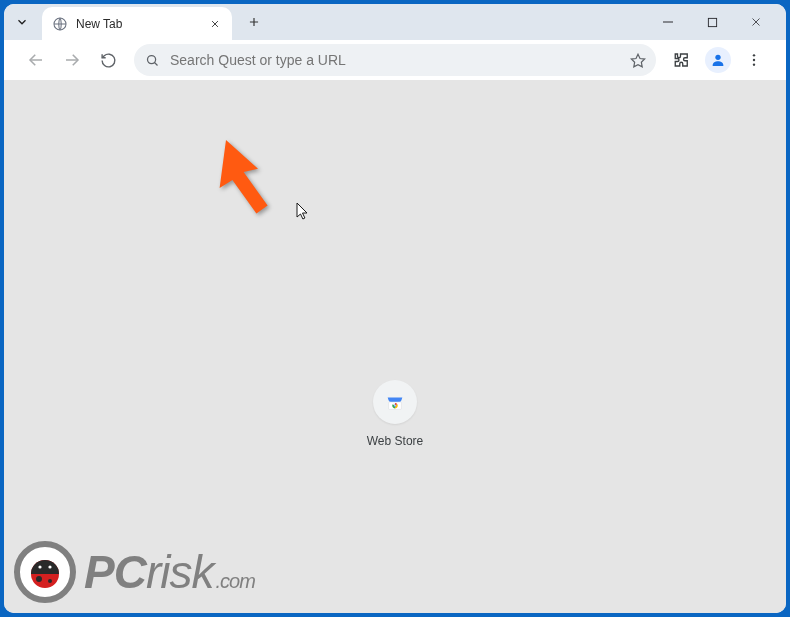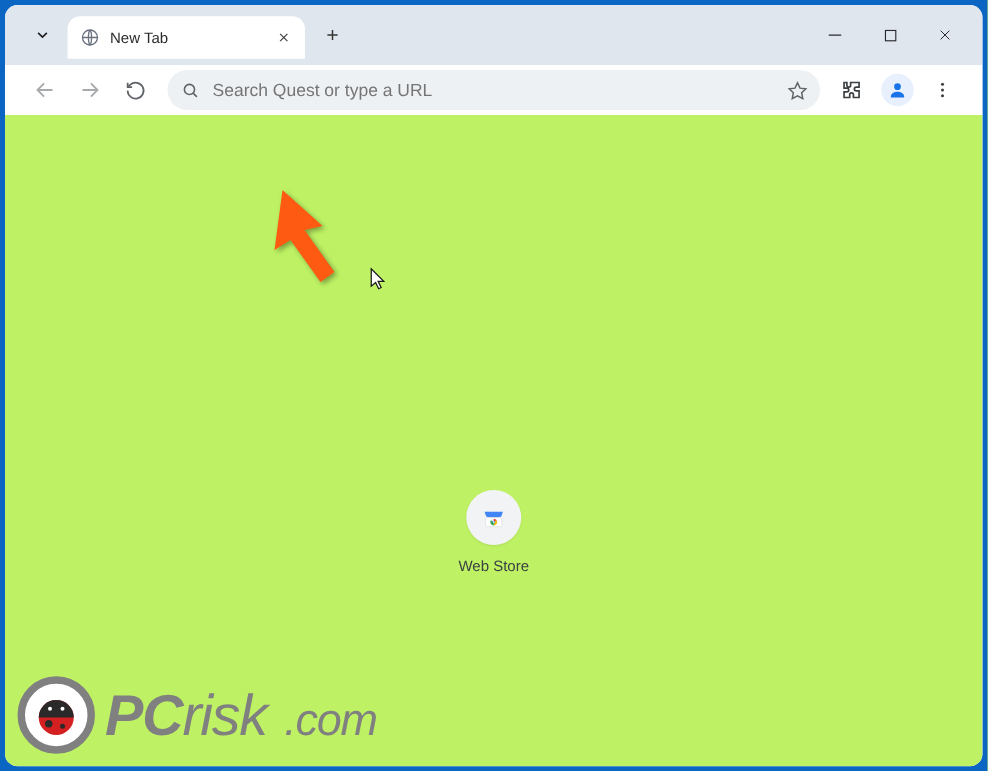--- a/index.html
+++ b/index.html
@@ -1,56 +1,56 @@
 <!DOCTYPE html>
 <html><head>
 <meta charset="utf-8">
 <style>
 * { box-sizing: border-box; margin: 0; padding: 0; }
 body { font-family: "Segoe UI", Arial, sans-serif; background: #0a66c2; width: 790px; height: 617px; overflow: hidden; position: relative; }
 .window { position: absolute; top: 4px; left: 4px; right: 4px; bottom: 4px; background: #fff; border-radius: 10px; overflow: hidden; display: flex; flex-direction: column; }
 
 
-.titlebar { height: 48px; background: #dfe6ee; display: flex; align-items: center; padding: 0 8px 0 16px; justify-content: flex-end; }
+.titlebar { height: 36px; background: #dfe6ee; display: flex; align-items: center; padding: 0 8px 0 4px; justify-content: flex-end; }
 .search-tabs { width: 28px; height: 28px; display: flex; align-items: center; justify-content: center; cursor: pointer; border-radius: 6px; color: #1f1f1f; }
 .tab { margin-left: 6px; display: flex; align-items: center; background: #fff; height: 34px; margin-top: 4px; border-top-left-radius: 10px; border-top-right-radius: 10px; padding: 0 8px 0 10px; min-width: 190px; position: relative; }
 .tab .favicon { width: 16px; height: 16px; color: #6b7280; margin-right: 8px; }
 .tab .title { font-size: 12px; color: #2b2b2b; flex: 1; }
 .tab .close { width: 18px; height: 18px; display: flex; align-items: center; justify-content: center; color: #444; border-radius: 50%; cursor: pointer; }
 .newtab { width: 28px; height: 28px; margin-left: 8px; display: flex; align-items: center; justify-content: center; color: #333; cursor: pointer; border-radius: 6px; }
 .titlebar .spacer { flex: 1; }
 .winbtn { width: 44px; height: 30px; display: flex; align-items: center; justify-content: center; color: #2b2b2f; cursor: pointer; }
 
 
 .toolbar { height: 40px; background: #fff; display: flex; align-items: center; padding: 0 16px; gap: 4px; }
 .navbtn { width: 32px; height: 32px; display: flex; align-items: center; justify-content: center; color: #a8abad; border-radius: 50%; cursor: pointer; }
 .navbtn.enabled { color: #5f6368; }
 .omnibox { flex: 1; height: 32px; background: #eef1f4; border-radius: 16px; display: flex; align-items: center; padding: 0 10px; gap: 10px; margin: 0 6px; }
 .omnibox .omni-icon { color: #5f6368; width: 16px; height: 16px; display: flex; align-items: center; justify-content: center; }
 .omnibox .omni-text { flex: 1; font-size: 14px; color: #777; outline: none; border: none; background: transparent; }
 .tbicon { width: 32px; height: 32px; display: flex; align-items: center; justify-content: center; color: #3c4043; cursor: pointer; border-radius: 50%; }
 .avatar { width: 26px; height: 26px; border-radius: 50%; background: #e8f0fe; display: flex; align-items: center; justify-content: center; color: #1a73e8; }
 
 
-.content { flex: 1; position: relative; background: #bef264; }
+.content { flex: 1; position: relative; background: #e5e5e5; }
 .shortcut { position: absolute; left: 50%; top: 300px; transform: translateX(-50%); width: 110px; text-align: center; }
 .shortcut .bubble { width: 44px; height: 44px; border-radius: 50%; background: #f1f3f4; margin: 0 auto 10px auto; display: flex; align-items: center; justify-content: center; box-shadow: 0 1px 2px rgba(0,0,0,0.08); }
 .shortcut .label { font-size: 12px; color: #3c4043; }
 
 
 .arrow { position: absolute; left: 198px; top: 60px; color: #ff5a11; filter: drop-shadow(2px 2px 2px rgba(0,0,0,0.35)); pointer-events: none; }
 
 
 .cursor { position: absolute; left: 292px; top: 122px; color: #1a1a1a; pointer-events: none; }
 
 
 .watermark { position: absolute; left: 10px; bottom: 10px; display: flex; align-items: center; gap: 8px; color: #808080; font-weight: 700; font-style: italic; font-size: 46px; letter-spacing: -1px; user-select: none; }
 .wm-badge { width: 62px; height: 62px; border-radius: 50%; border: 6px solid #808080; display: flex; align-items: center; justify-content: center; background: #fff; }
 .wm-text span.thin { font-weight: 300; font-style: italic; }
-.wm-com { font-size: 36px; font-weight: 300; margin-left: 14px; }
+.wm-com { font-size: 20px; font-weight: 300; margin-left: 2px; }
 svg { display: block; }
 </style>
 </head>
 <body>
 
 <div class="window">
 
   <div class="titlebar">
     <div class="search-tabs">
       <svg width="14" height="14" viewBox="0 0 24 24" fill="none" stroke="currentColor" stroke-width="2.2">

